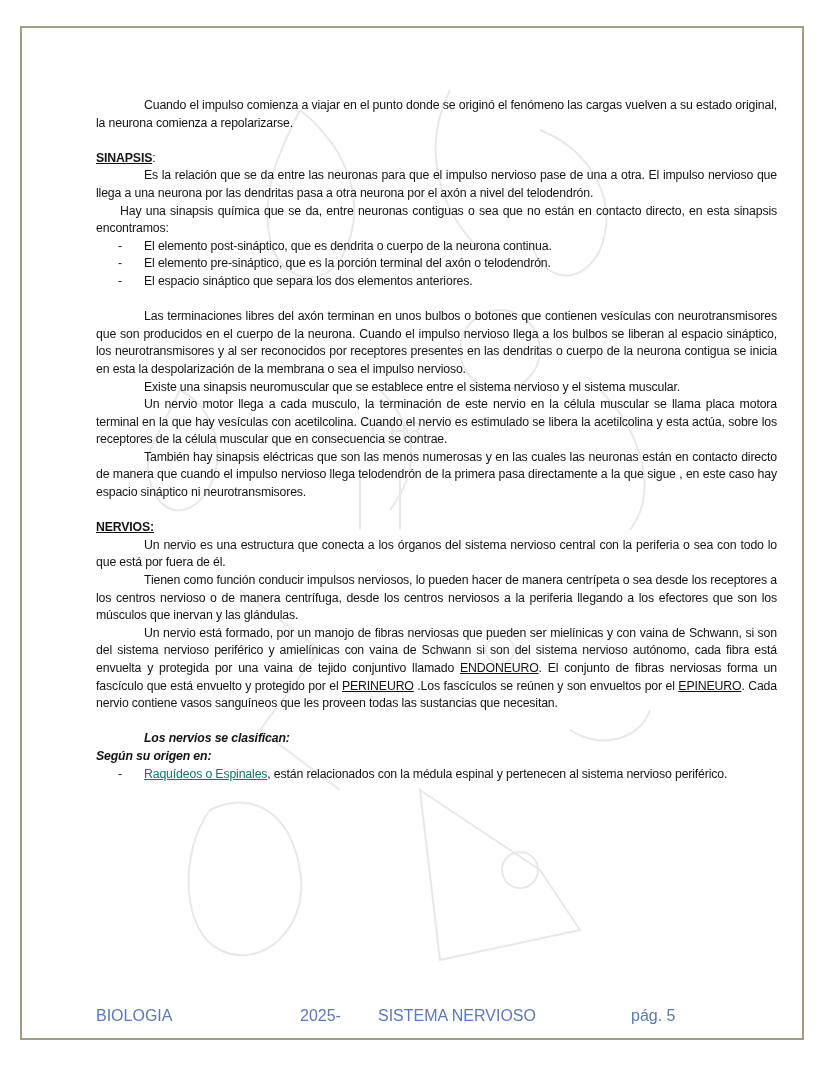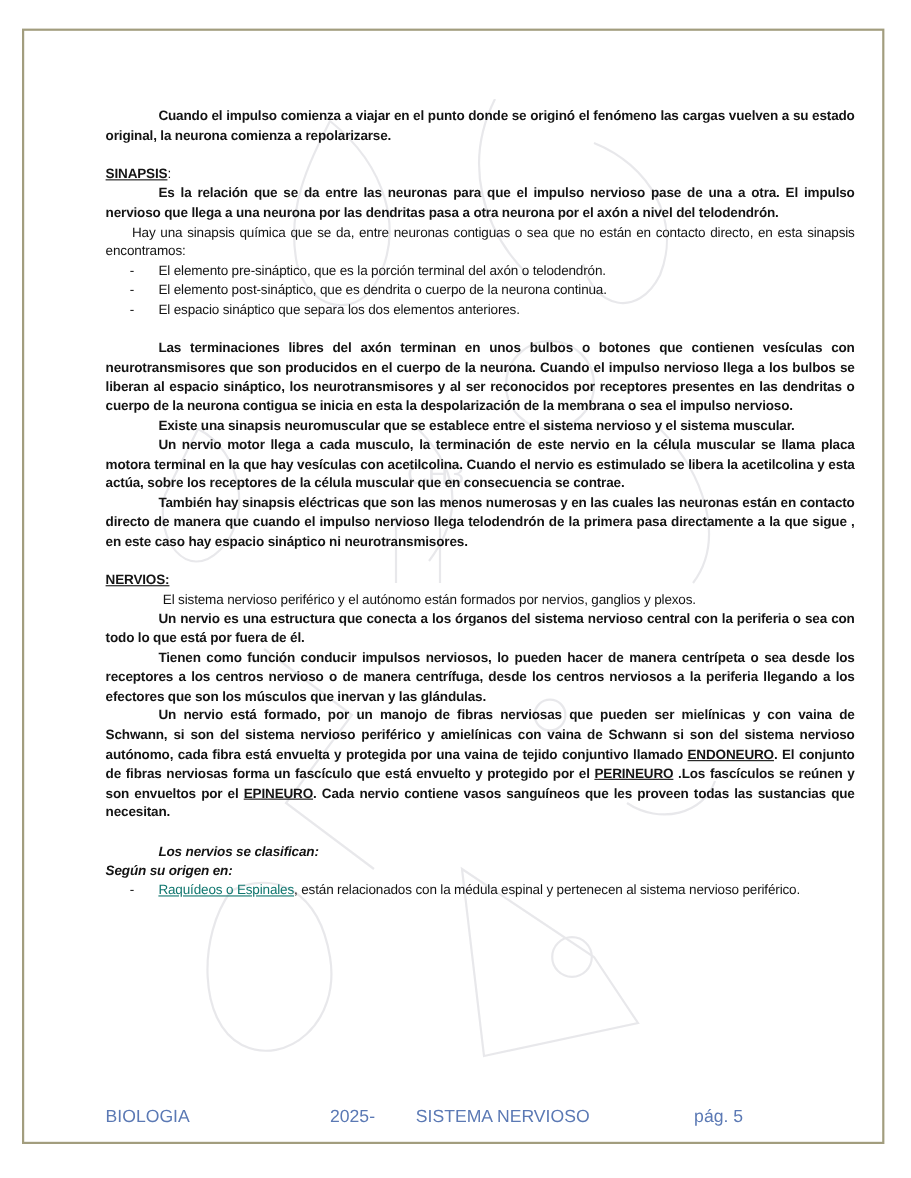--- a/index.html
+++ b/index.html
@@ -11,21 +11,21 @@
     .watermark {
       position: absolute; left: 120px; top: 90px; width: 600px; height: 900px;
       pointer-events: none; opacity: 0.5;
     }
     .content {
       position: absolute; left: 96px; top: 97px; width: 681px;
       font-family: "Liberation Sans", sans-serif; font-size: 12.3px; line-height: 17.6px;
       color: #141414; text-align: justify; letter-spacing: -0.15px;
     }
     .content p { margin: 0; }
-    .indent { text-indent: 48px; font-weight: bold; }
+    .indent { text-indent: 48px; }
     .indent-small { text-indent: 24px; }
     .heading { font-weight: bold; text-decoration: underline; margin: 0; }
     .gap { height: 17.6px; }
     ul.dash { list-style: none; margin: 0; padding: 0; }
     ul.dash li { position: relative; padding-left: 48px; }
     ul.dash li::before { content: "-"; position: absolute; left: 22px; }
     .u { text-decoration: underline; }
     .link { color: #0f766e; text-decoration: underline; }
     .bi { font-weight: bold; font-style: italic; }
     .footer {
@@ -62,33 +62,32 @@
 </svg>
 
 <div class="content">
   <p class="indent">Cuando el impulso comienza a viajar en el punto donde se originó el fenómeno las cargas vuelven a su estado original, la neurona comienza a repolarizarse.</p>
   <div class="gap"></div>
 
   <p><span class="heading">SINAPSIS</span><span>:</span></p>
   <p class="indent">Es la relación que se da entre las neuronas para que el impulso nervioso pase de una a otra. El impulso nervioso que llega a una neurona por las dendritas pasa a otra neurona por el axón a nivel del telodendrón.</p>
   <p class="indent-small">Hay una sinapsis química que se da, entre neuronas contiguas o sea que no están en contacto directo, en esta sinapsis encontramos:</p>
   <ul class="dash">
+    <li>El elemento post-sináptico, que es dendrita o cuerpo de la neurona continua.</li>
     <li>El elemento pre-sináptico, que es la porción terminal del axón o telodendrón.</li>
-    <li>El elemento post-sináptico, que es dendrita o cuerpo de la neurona continua.</li>
     <li>El espacio sináptico que separa los dos elementos anteriores.</li>
   </ul>
   <div class="gap"></div>
   <p class="indent">Las terminaciones libres del axón terminan en unos bulbos o botones que contienen vesículas con neurotransmisores que son producidos en el cuerpo de la neurona. Cuando el impulso nervioso llega a los bulbos se liberan al espacio sináptico, los neurotransmisores y al ser reconocidos por receptores presentes en las dendritas o cuerpo de la neurona contigua se inicia en esta la despolarización de la membrana o sea el impulso nervioso.</p>
   <p class="indent">Existe una sinapsis neuromuscular que se establece entre el sistema nervioso y el sistema muscular.</p>
   <p class="indent">Un nervio motor llega a cada musculo, la terminación de este nervio en la célula muscular se llama placa motora terminal en la que hay vesículas con acetilcolina. Cuando el nervio es estimulado se libera la acetilcolina y esta actúa, sobre los receptores de la célula muscular que en consecuencia se contrae.</p>
   <p class="indent">También hay sinapsis eléctricas que son las menos numerosas y en las cuales las neuronas están en contacto directo de manera que cuando el impulso nervioso llega telodendrón de la primera pasa directamente a la que sigue , en este caso hay espacio sináptico ni neurotransmisores.</p>
   <div class="gap"></div>
 
   <p class="heading">NERVIOS:</p>
-  <p style="text-indent:52px">El sistema nervioso periférico y el autónomo están formados por nervios, ganglios y plexos.</p>
   <p class="indent">Un nervio es una estructura que conecta a los órganos del sistema nervioso central con la periferia o sea con todo lo que está por fuera de él.</p>
   <p class="indent">Tienen como función conducir impulsos nerviosos, lo pueden hacer de manera centrípeta o sea desde los receptores a los centros nervioso o de manera centrífuga, desde los centros nerviosos a la periferia llegando a los efectores que son los músculos que inervan y las glándulas.</p>
   <p class="indent"><span>Un nervio está formado, por un manojo de fibras nerviosas que pueden ser mielínicas y con vaina de Schwann, si son del sistema nervioso periférico y amielínicas con vaina de Schwann si son del sistema nervioso autónomo, cada fibra está envuelta y protegida por una vaina de tejido conjuntivo llamado </span><span class="u">ENDONEURO</span><span>. El conjunto de fibras nerviosas forma un fascículo que está envuelto y protegido por el </span><span class="u">PERINEURO</span><span> .Los fascículos se reúnen y son envueltos por el </span><span class="u">EPINEURO</span><span>. Cada nervio contiene vasos sanguíneos que les proveen todas las sustancias que necesitan.</span></p>
   <div class="gap"></div>
   <p class="indent bi">Los nervios se clasifican:</p>
   <p class="bi">Según su origen en:</p>
   <ul class="dash">
     <li><span class="link">Raquídeos o Espinales</span><span>, están relacionados con la médula espinal y pertenecen al sistema nervioso periférico.</span></li>
   </ul>
 </div>

